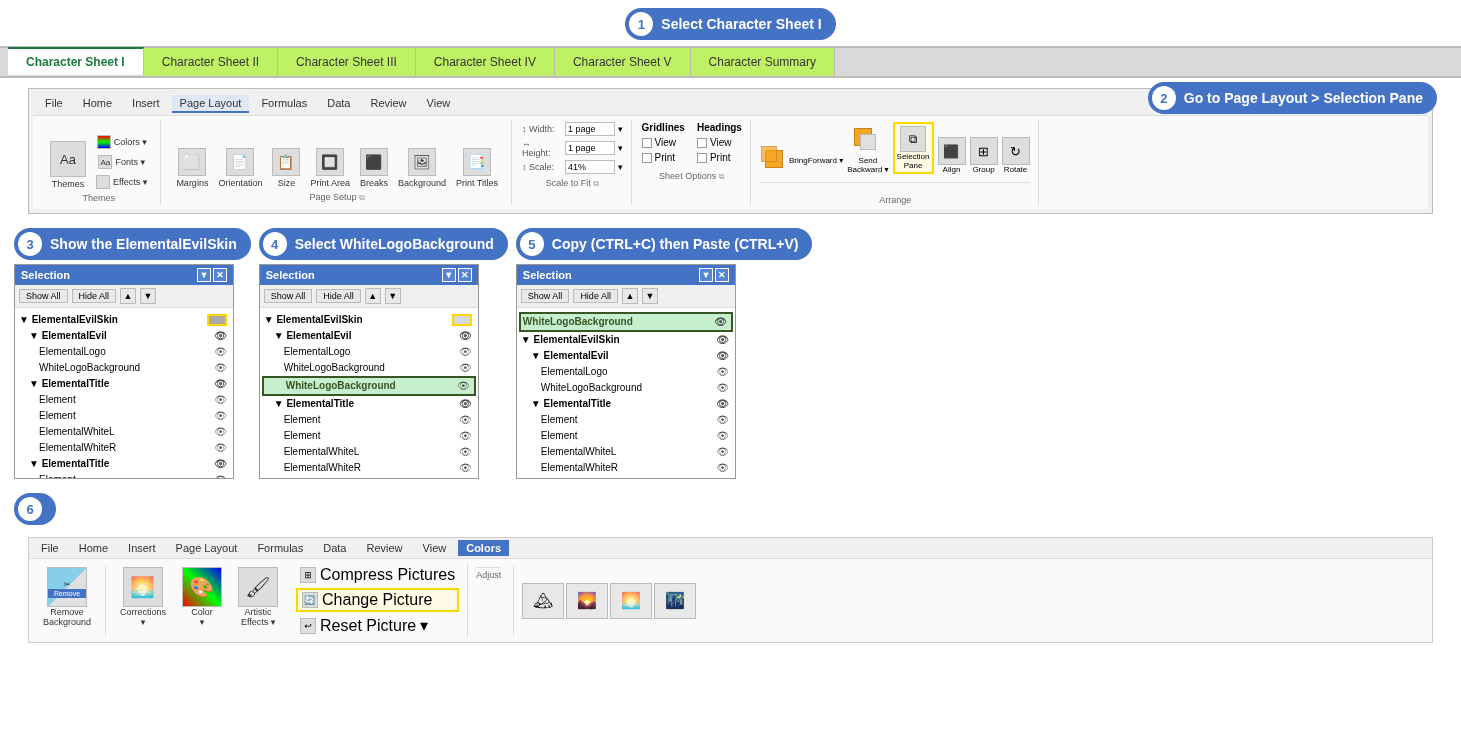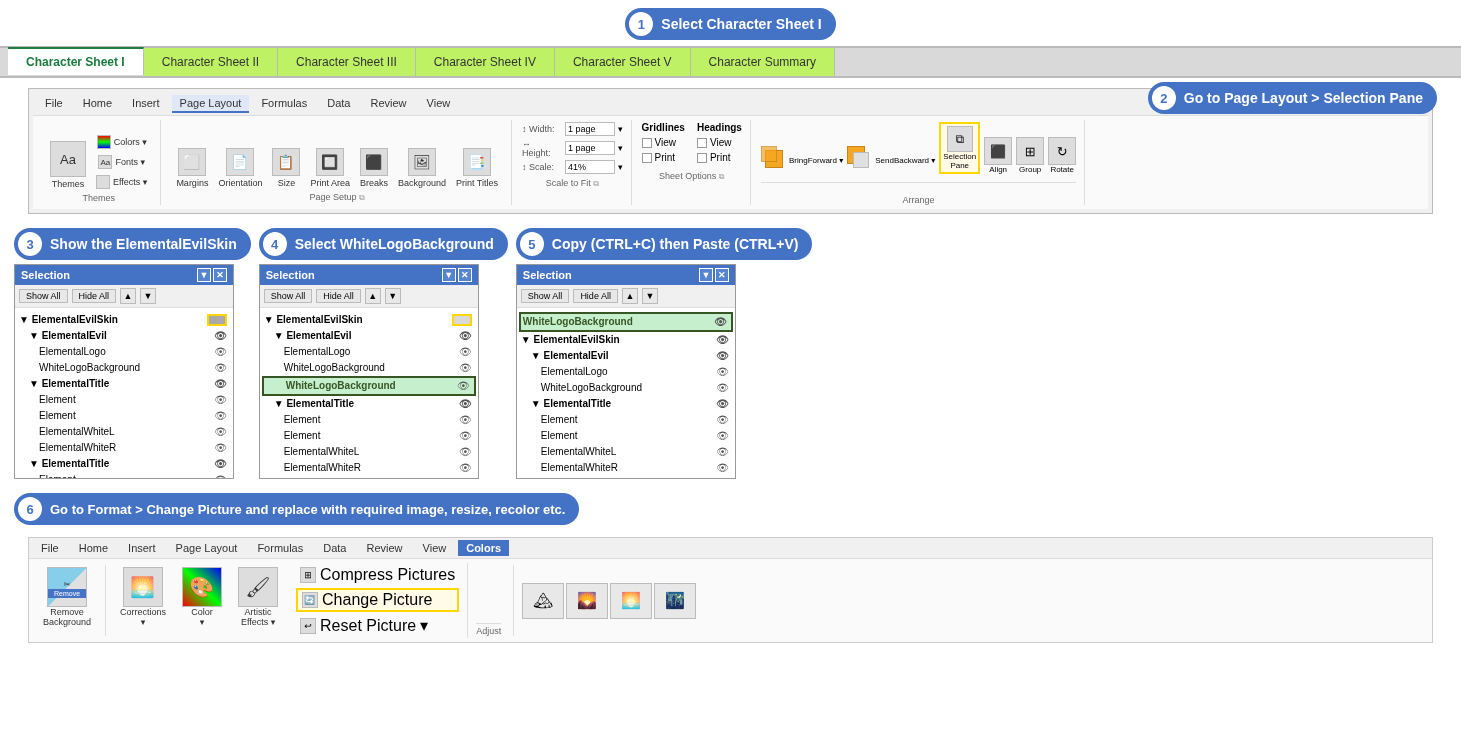--- a/index.html
+++ b/index.html
@@ -561,21 +561,21 @@
         <div style="display:flex; gap:4px; align-items:flex-end;">
 
           <div style="display:flex; flex-direction:row; align-items:center; cursor:pointer;">
             <div style="width:28px; height:28px; position:relative;">
               <div style="position:absolute; top:4px; left:4px; width:18px; height:18px; background:#f5a623; border:1px solid #c8841a;"></div>
               <div style="position:absolute; top:0; left:0; width:16px; height:16px; background:#f5a623; border:1px solid #c8841a; opacity:0.7;"></div>
             </div>
             <span style="font-size:8px;">Bring</span>
             <span style="font-size:8px;">Forward ▾</span>
           </div>
-          <div style="display:flex; flex-direction:row; align-items:center; cursor:pointer;">
+          <div style="display:flex; flex-direction:column; align-items:center; cursor:pointer;">
             <div style="width:28px; height:28px; position:relative;">
               <div style="position:absolute; top:0; left:0; width:18px; height:18px; background:#f5a623; border:1px solid #c8841a;"></div>
               <div style="position:absolute; top:6px; left:6px; width:16px; height:16px; background:#e0e0e0; border:1px solid #bbb;"></div>
             </div>
             <span style="font-size:8px;">Send</span>
             <span style="font-size:8px;">Backward ▾</span>
           </div>
 
           <div style="display:flex; flex-direction:column; align-items:center; cursor:pointer; border:2px solid #ffd700; background:#fffbe6; padding:2px;">
             <div style="width:26px; height:26px; background:#ddd; border:1px solid #bbb; display:flex; align-items:center; justify-content:center; font-size:12px;">⧉</div>
@@ -822,21 +822,20 @@
         </div>
 
       </div>
     </div>
   </div>
 </div>
 
 <div style="margin: 6px 14px 0 14px;">
   <div class="step6-bubble">
     <div class="step-circle">6</div>
-    <span>Go to Format &gt; Change Picture and replace with required image, resize, recolor etc.</span>
   </div>
 
   
   <div id="bottom-section">
 
     <div class="format-ribbon-menu">
       <span class="format-ribbon-menu-item">File</span>
       <span class="format-ribbon-menu-item">Home</span>
       <span class="format-ribbon-menu-item">Insert</span>
       <span class="format-ribbon-menu-item">Page Layout</span>
@@ -887,21 +886,21 @@
           <div class="ccr-icon-sm">🔄</div>
           <span>Change Picture</span>
         </div>
         <div class="ccr-item">
           <div class="ccr-icon-sm">↩</div>
           <span>Reset Picture</span>
           <span>▾</span>
         </div>
       </div>
 
-      <div style="display:flex; flex-direction:column; padding: 2px 4px;">
+      <div style="display:flex; flex-direction:row; padding: 2px 4px;">
         <div style="flex:1;"></div>
         <div class="adjust-group-label">Adjust</div>
       </div>
 
       <div class="fmt-divider"></div>
 
       <div class="image-style-btns">
         <div class="img-style-btn">🏔</div>
         <div class="img-style-btn">🌄</div>
         <div class="img-style-btn">🌅</div>

